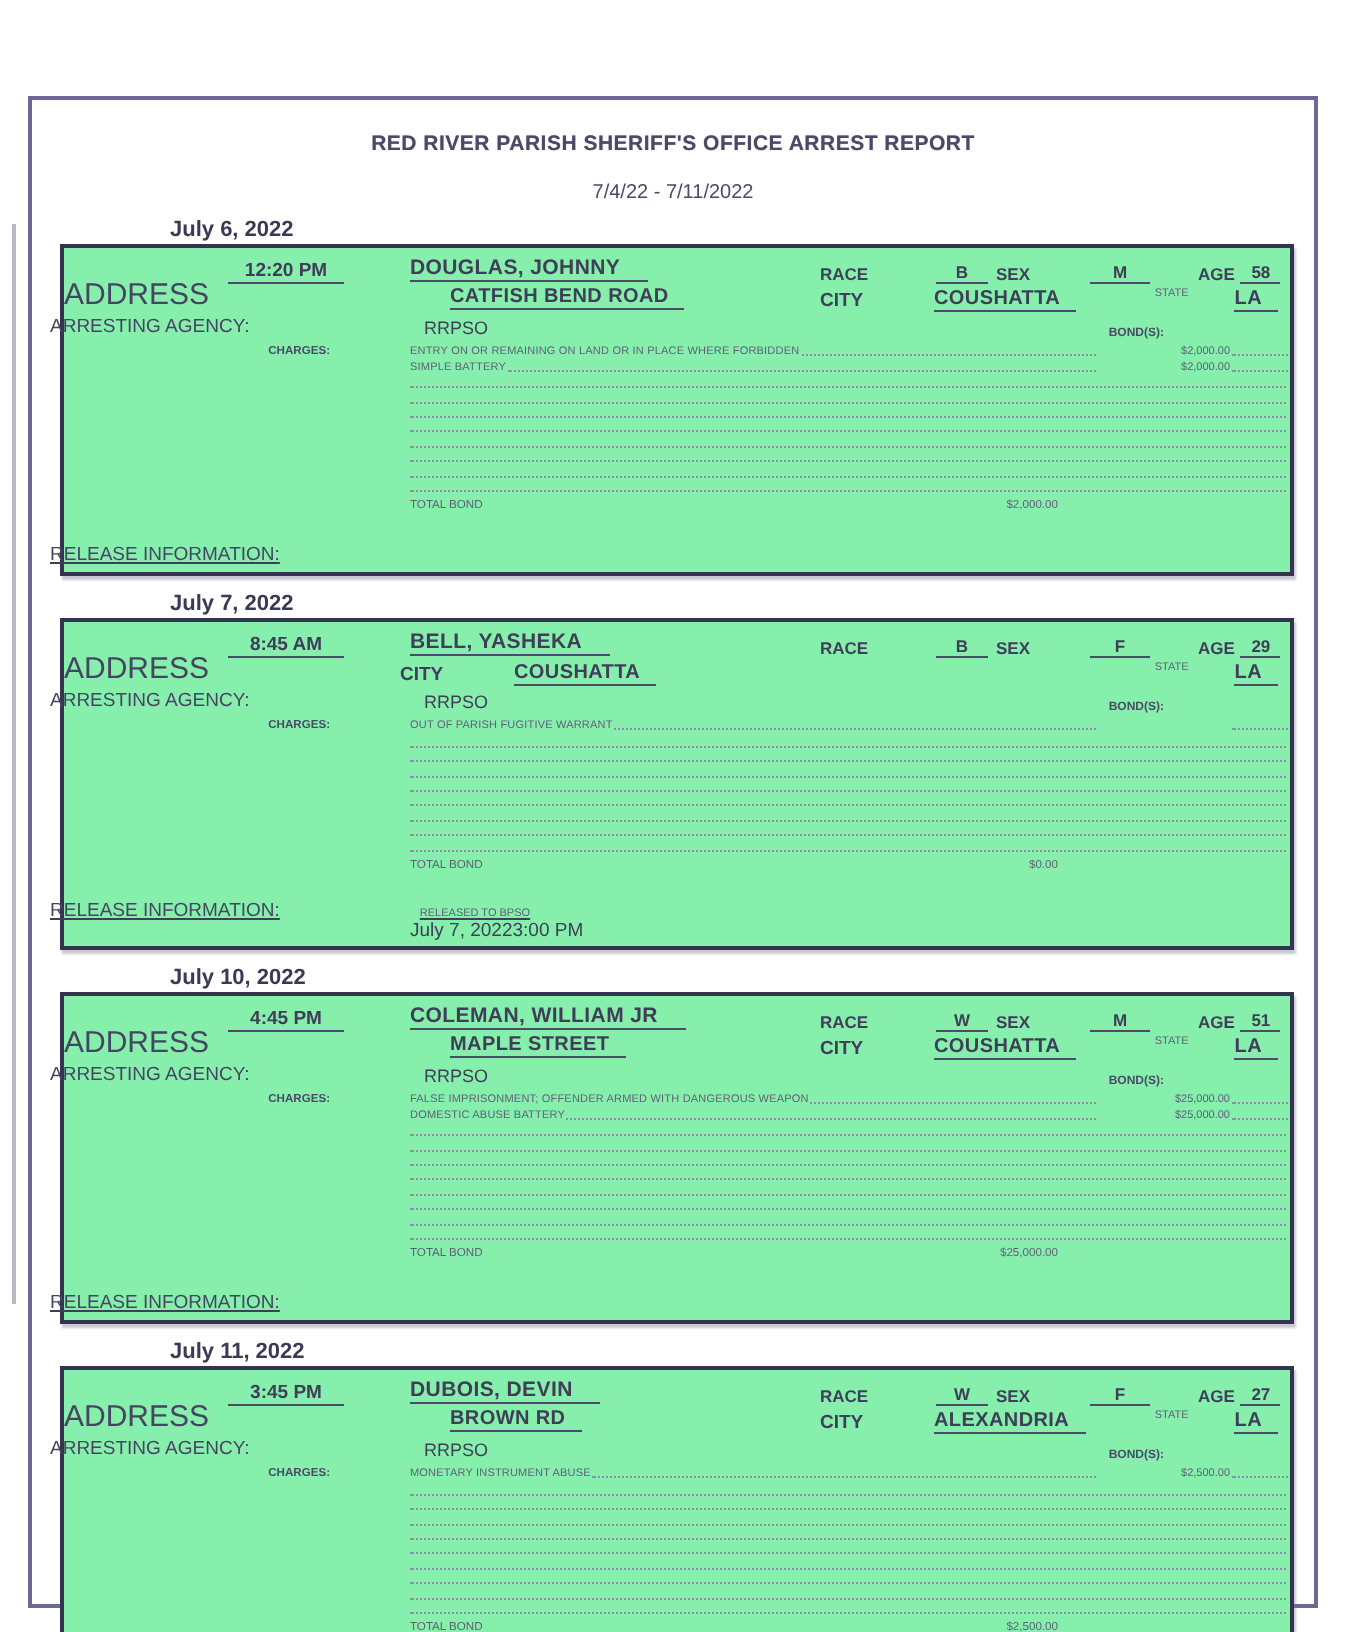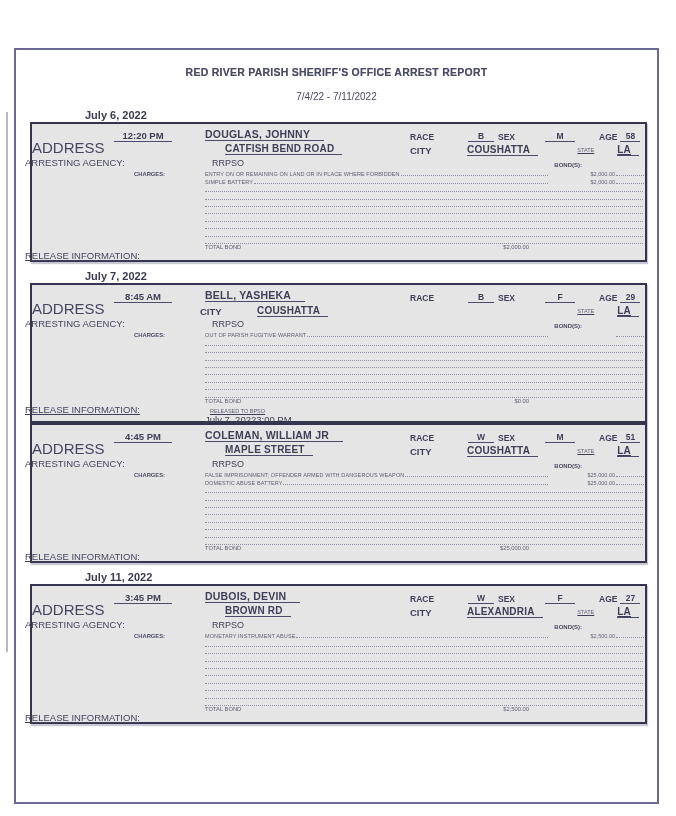--- a/index.html
+++ b/index.html
@@ -20,24 +20,24 @@
     font-size:10.5px; font-weight:600; letter-spacing:.25px; color:#4a4a66;
     text-shadow:0 0 .4px rgba(74,74,102,.6);
   }
   .doc-range { margin-top:13px; text-align:center; font-size:10px; color:#4a4a66; }
 
   .record { margin-left:14px; width:617px; }
   .date-header { margin:8px 0 1px 55px; font-size:11px; font-weight:bold; color:#3a3a56; }
   .record.first .date-header { margin-top:7px; }
 
   .box {
-    border:2px solid #34344e; height:140px;
+    border:2px solid #34344e; height:166px;
     display:flex; flex-direction:column; padding-top:3px;
     box-shadow:1px 2px 1px rgba(120,120,150,.40);
-    background:#e5e5e5;
+    background:#86efac;
   }
   .row { display:flex; align-items:flex-end; }
   .row1 { height:15px; }
   .row2 { height:14px; }
   .row3 { height:13px; align-items:center; margin-top:1px; }
   .u { border-bottom:1px solid #4a4a6a; }
 
   .time { margin-left:82px; width:58px; text-align:center; font-weight:bold; font-size:9.5px; }
   .name-wrap { margin-left:33px; width:205px; }
   .name { display:inline-block; font-size:10.5px; font-weight:bold; padding-right:14px; letter-spacing:.2px; }
@@ -47,21 +47,21 @@
   .w-sex { width:47px; margin-left:4px; }
   .w-sexval { width:30px; text-align:center; }
   .age-lbl { margin-left:24px; }
   .age-val { margin-left:3px; width:20px; text-align:center; }
   .fval { font-size:8.5px; font-weight:600; }
 
   .c-left { width:168px; text-align:left; font-size:15px; color:#454562; }
   .c-mid { margin-left:5px; width:205px; }
   .val-lg { display:inline-block; font-size:10px; font-weight:bold; padding-right:8px; letter-spacing:.2px;margin-left:20px; }
   .city-lbl { width:37px; font-size:9.5px; font-weight:bold; color:#3f3f5c; }
-  .state-group { margin-left:auto; padding-right:6px; display:flex; align-items:center;text-decoration:underline; }
+  .state-group { margin-left:auto; padding-right:6px; display:flex; align-items:flex-start; }
   .state-lbl { font-size:5.5px; color:#5f5f78; margin-right:3px; padding-bottom:1px; }
 
   .agency-lbl { position:relative; left:-7px; width:143px; font-size:9.5px; color:#454562; white-space:nowrap; }
   .agency-val { margin-left:37px; font-size:9px; }
   .bonds-lbl { margin-left:auto; margin-right:63px; font-size:6px; font-weight:bold; color:#4a4a66; align-self:flex-end; }
 
   .charges-area { position:relative; padding-left:173px; margin-top:2px; }
   .charges-lbl { position:absolute; left:0; top:1px; width:133px; text-align:right; font-size:5.8px; font-weight:bold; color:#4a4a66; }
   .charge-line { display:flex; align-items:flex-end; height:7.4px; }
   .charge-text { font-size:5.5px; color:#5f5f78; white-space:nowrap; letter-spacing:.1px; }
@@ -214,20 +214,21 @@
           </div>
           <div class="date-row">
             <span class="rel-date">July 7, 2022</span>
             <span class="rel-time">3:00 PM</span>
           </div>
         </div>
       </div>
     </section>
 
     <section class="record">
+      <div class="date-header">July 10, 2022</div>
       <div class="box">
         <div class="row row1">
           <span class="time u">4:45 PM</span>
           <span class="name-wrap"><span class="name u">COLEMAN, WILLIAM JR</span></span>
           <span class="flbl w-race">RACE</span>
           <span class="fval u w-raceval">W</span>
           <span class="flbl w-sex">SEX</span>
           <span class="fval u w-sexval">M</span>
           <span class="flbl age-lbl">AGE</span>
           <span class="fval u age-val">51</span>

